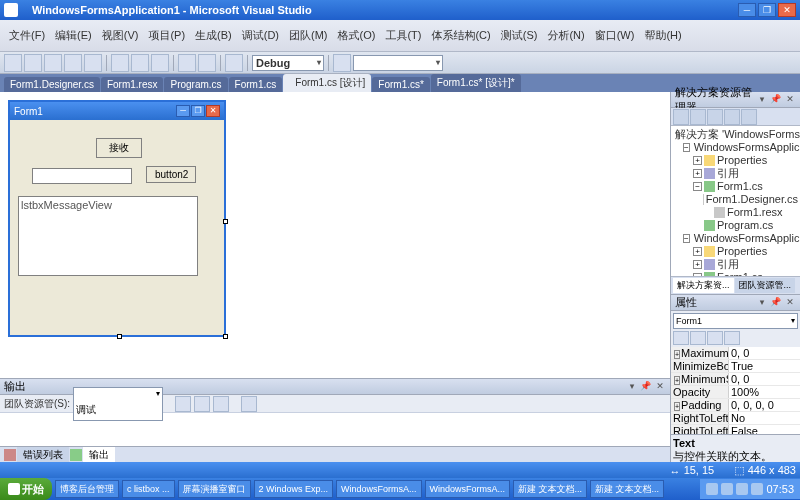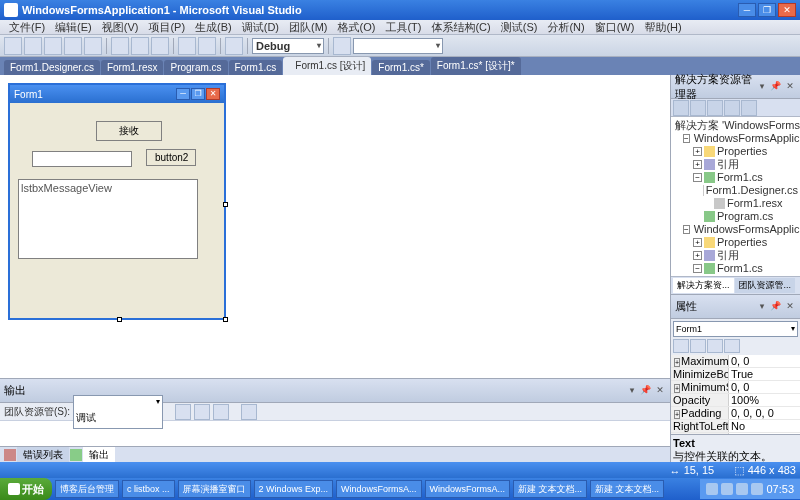--- a/index.html
+++ b/index.html
@@ -1,22 +1,22 @@
 <!DOCTYPE html>
 <html><head>
 <meta charset="utf-8">
 <style>
 * { margin: 0; padding: 0; box-sizing: border-box; font-family: "Microsoft YaHei", SimSun, Arial, sans-serif; font-size: 11px; }
 body { width: 800px; height: 500px; background: #fff; overflow: hidden; display: flex; flex-direction: column; }
 .titlebar { height: 20px; background: linear-gradient(#3a81e2, #1f5fcb); color: #fff; display: flex; align-items: center; padding: 0 4px; }
 .titlebar .icon { width: 14px; height: 14px; background: #fff; border-radius: 2px; margin-right: 4px; }
-.titlebar .title { flex: 1; font-weight: bold; }
+.titlebar .title { flex: 1; font-weight: bold; margin-left: 10px; }
 .winbtn { width: 18px; height: 14px; margin-left: 2px; background: #4a8de8; border: 1px solid #2a5cb0; color: #fff; text-align: center; line-height: 12px; cursor: pointer; font-size: 9px; }
 .winbtn.close { background: #e86a4a; border-color: #b03a2a; }
-.menubar { height: 15px; background: linear-gradient(#e8ecf4, #d8dce8); display: flex; align-items: center; padding: 0 4px; border-bottom: 1px solid #b0b8c8; }
+.menubar { height: 32px; background: linear-gradient(#e8ecf4, #d8dce8); display: flex; align-items: center; padding: 0 4px; border-bottom: 1px solid #b0b8c8; }
 .menuitem { padding: 1px 5px; cursor: pointer; color: #333; }
 .toolbar { height: 22px; background: linear-gradient(#e0e6f0, #cad4e4); display: flex; align-items: center; padding: 0 4px; gap: 2px; border-bottom: 1px solid #a8b0c0; }
 .tbtn { width: 18px; height: 18px; background: #d8e0f0; border: 1px solid #a8b8d0; cursor: pointer; }
 .tsep { width: 1px; height: 16px; background: #a0a8b8; margin: 0 2px; }
 .tcombo { height: 16px; border: 1px solid #8898b0; background: #fff; padding: 0 14px 12px 3px; position: relative; line-height: 14px; color: #333; font-weight: bold; }
 .tcombo::after { content: "▾"; position: absolute; right: 2px; top: 0; font-size: 8px; color: #555; }
 .tabbar { height: 18px; background: #6a83b5; display: flex; align-items: flex-end; padding: 0 4px; gap: 1px; }
 .tab { padding: 2px 6px; background: #556a99; color: #fff; border-radius: 3px 3px 0 0; cursor: pointer; white-space: nowrap; font-size: 10px; }
 .tab.active { background: #e8ecf4; color: #333; padding-left: 12px; }
 .main { flex: 1; display: flex; min-height: 0; }
@@ -26,21 +26,21 @@
 .form-title { height: 18px; background: linear-gradient(#4a90f0, #2a6fd0); color: #fff; display: flex; align-items: center; padding: 0 4px; }
 .form-title .ft { flex: 1; font-size: 10px; }
 .form-title .fwbtn { width: 14px; height: 12px; margin-left: 1px; background: #5a9af0; border: 1px solid #2a5cb0; font-size: 8px; text-align: center; line-height: 10px; cursor: pointer; }
 .form-title .fwbtn.close { background: #e86a4a; border-color: #b03a2a; }
 .form-body { height: 215px; background: #ece9d8; position: relative; }
 .btn { position: absolute; background: #ece9d8; border: 1px solid #808080; padding: 2px 8px; cursor: pointer; font-size: 10px; text-align: center; }
 .textbox { position: absolute; background: #fff; border: 1px solid #808080; height: 16px; }
 .listbox { position: absolute; background: #fff; border: 1px solid #808080; padding: 2px; font-size: 9px; color: #555; }
 .handle { width: 5px; height: 5px; background: #fff; border: 1px solid #000; position: absolute; }
 .output-panel { height: 84px; border-top: 1px solid #a0a8b8; display: flex; flex-direction: column; background: #e8ecf4; }
-.panel-hdr { height: 24px; background: linear-gradient(#d8e0f0, #c0cce0); display: flex; align-items: center; padding: 0 4px; font-size: 10px; border-bottom: 1px solid #a0a8b8; }
+.panel-hdr { height: 16px; background: linear-gradient(#d8e0f0, #c0cce0); display: flex; align-items: center; padding: 0 4px; font-size: 10px; border-bottom: 1px solid #a0a8b8; }
 .panel-hdr .title { flex: 1; }
 .panel-hdr .pbtn { width: 12px; height: 12px; margin-left: 2px; cursor: pointer; text-align: center; line-height: 10px; font-size: 9px; color: #555; }
 .output-tools { height: 18px; display: flex; align-items: center; padding: 0 4px; gap: 3px; background: #e8ecf4; border-bottom: 1px solid #c8d0e0; }
 .output-tools .lbl { font-size: 10px; color: #333; }
 .output-tools .combo2 { width: 90px; height: 14px; border: 1px solid #8898b0; background: #fff; position: relative; padding: 16px 2px; line-height: 12px; font-size: 10px; }
 .output-tools .combo2::after { content: "▾"; position: absolute; right: 2px; top: 0; font-size: 8px; }
 .output-tools .obtn { width: 16px; height: 16px; border: 1px solid #a8b8d0; background: #d8e0f0; cursor: pointer; }
 .output-body { flex: 1; background: #fff; }
 .output-tabs { height: 16px; background: #d8e0f0; display: flex; align-items: center; padding: 0 4px; gap: 1px; border-top: 1px solid #a0a8b8; }
 .otab { padding: 1px 6px; background: #c8d4e8; cursor: pointer; font-size: 10px; }
@@ -148,21 +148,21 @@
   <div class="design-area">
     <div class="canvas">
       <div class="form-window">
         <div class="form-title">
           <div class="ft">Form1</div>
           <div class="fwbtn">─</div>
           <div class="fwbtn">❐</div>
           <div class="fwbtn close">✕</div>
         </div>
         <div class="form-body">
-          <div class="btn" style="left:86px;top:18px;width:66px">接收</div>
+          <div class="btn" style="left:86px;top:18px;width:46px">接收</div>
           <div class="textbox" style="left:22px;top:48px;width:100px"></div>
           <div class="btn" style="left:136px;top:46px;width:50px">button2</div>
           <div class="listbox" style="left:8px;top:76px;width:180px;height:80px"><span>lstbxMessageView</span></div>
         </div>
         <div class="handle" style="right:-4px;top:50%"></div>
         <div class="handle" style="right:-4px;bottom:-4px"></div>
         <div class="handle" style="left:50%;bottom:-4px"></div>
       </div>
     </div>
 

